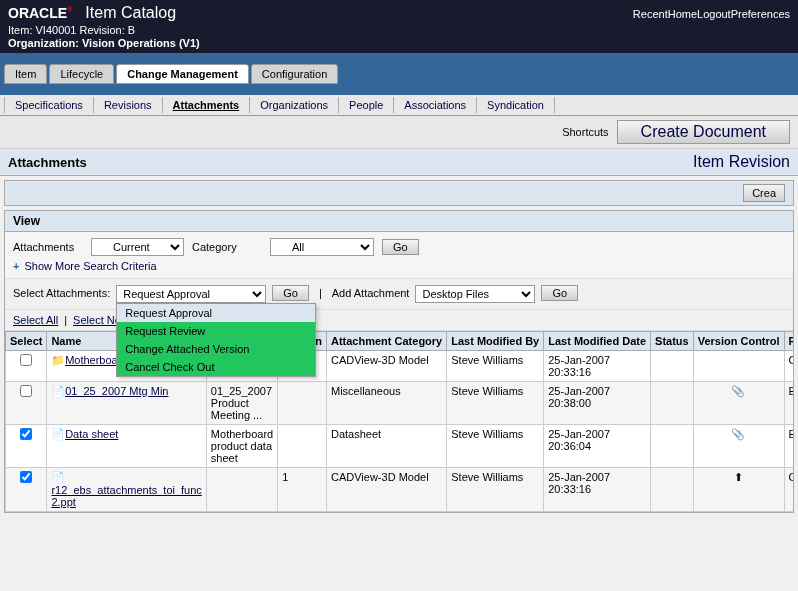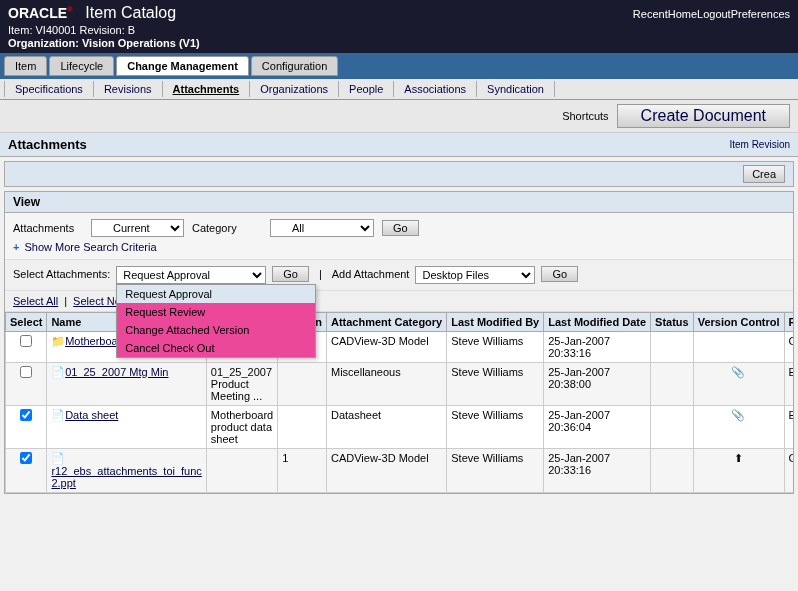--- a/index.html
+++ b/index.html
@@ -8,39 +8,39 @@
     
     .header { background: #1a1a2e; color: white; padding: 4px 8px; display: flex; align-items: flex-start; justify-content: space-between; }
     .oracle-text { color: white; font-weight: bold; font-size: 14px; }
     .app-title { color: white; font-size: 16px; margin-left: 10px; display: inline; }
     .header-item-info { color: white; font-size: 11px; margin-top: 2px; }
     .header-org-info { color: white; font-size: 11px; font-weight: bold; margin-top: 1px; }
     .header-nav { display: flex; gap: 0; align-items: center; font-size: 11px; color: white; margin-top: 4px; }
     .header-nav a { color: white; text-decoration: none; cursor: pointer; }
 
     
-    .main-tabs { background: #336699; display: flex; align-items: center; padding: 0 4px; gap: 2px; height: 26px; }
+    .main-tabs { background: #336699; display: flex; align-items: center; padding: 0 4px; gap: 2px; height: 42px; }
     .main-tab { background: #d4d4d4; border: 1px solid #999; padding: 3px 10px; font-size: 11px; cursor: pointer; border-radius: 3px 3px 0 0; color: #000; }
     .main-tab.active { background: #ffffff; font-weight: bold; }
 
     
     .sub-tabs { background: #e8e8e8; border-bottom: 1px solid #999; display: flex; align-items: center; padding: 2px 4px; gap: 0; }
     .sub-tab { padding: 2px 10px; font-size: 11px; cursor: pointer; color: #000044; text-decoration: none; border-right: 1px solid #aaa; }
     .sub-tab:first-child { border-left: 1px solid #aaa; }
     .sub-tab.active { font-weight: bold; color: #000; text-decoration: underline; }
 
     
     .toolbar { background: #e8e8e8; border-bottom: 1px solid #ccc; padding: 4px 8px; display: flex; justify-content: flex-end; align-items: center; gap: 8px; }
     .shortcuts-label { font-size: 11px; color: #000; }
     .toolbar-btn { background: linear-gradient(to bottom, #f5f5f5, #d0d0d0); border: 1px solid #999; padding: 2px 23px; font-size: 16px; cursor: pointer; color: #000044; }
 
     
     .page-title-bar { background: #dce6f0; border-bottom: 1px solid #aaa; padding: 4px 8px; display: flex; justify-content: space-between; align-items: center; }
     .page-title-bar .section-title { font-size: 13px; font-weight: bold; color: #000; }
-    .item-revision-link { font-size: 10px; color: #000044; cursor: pointer; }
+    .item-revision-link { font-size: 16px; color: #000044; cursor: pointer; }
 
     
     .section-header { background: #dce6f0; border: 1px solid #aaa; margin: 4px; padding: 3px 8px; display: flex; justify-content: space-between; align-items: center; }
     .create-btn { background: linear-gradient(to bottom, #f5f5f5, #d0d0d0); border: 1px solid #999; padding: 2px 8px; font-size: 11px; cursor: pointer; }
 
     
     .view-section { margin: 4px; border: 1px solid #aaa; }
     .view-header { background: #dce6f0; padding: 3px 8px; font-weight: bold; font-size: 12px; border-bottom: 1px solid #aaa; }
 
     
@@ -51,21 +51,21 @@
     .show-more-link { color: #000044; font-size: 11px; cursor: pointer; text-decoration: none; }
     .go-btn { background: linear-gradient(to bottom, #f5f5f5, #d0d0d0); border: 1px solid #999; padding: 1px 10px; font-size: 11px; cursor: pointer; }
     .plus-icon { color: #336699; font-weight: bold; margin-right: 2px; }
 
     
     .select-bar { padding: 6px 8px; background: #f0f0f0; border-bottom: 1px solid #ddd; display: flex; align-items: flex-start; gap: 6px; position: relative; }
     .select-bar-label { font-size: 11px; color: #000; white-space: nowrap; padding-top: 2px; }
     .dropdown-wrapper { position: relative; }
     .action-select { font-size: 11px; border: 1px solid #999; padding: 1px 2px; background: white; width: 150px; cursor: pointer; }
     .dropdown-menu { position: absolute; top: 100%; left: 0; background: white; border: 1px solid #999; z-index: 100; width: 200px; box-shadow: 2px 2px 4px rgba(0,0,0,0.2); }
-    .dropdown-item { padding: 3px 8px; font-size: 11px; cursor: pointer; background: #ec4899; }
+    .dropdown-item { padding: 3px 8px; font-size: 11px; cursor: pointer; background: #22c55e; }
     .dropdown-item.highlighted { background: #dce6f0; }
     .separator { color: #000; padding: 0 4px; font-size: 11px; padding-top: 2px; }
     .add-attachment-label { font-size: 11px; padding-top: 2px; }
     .file-select { font-size: 11px; border: 1px solid #999; padding: 1px 2px; background: white; width: 120px; }
 
     
     .select-links { padding: 4px 8px; background: #f0f0f0; border-bottom: 1px solid #ddd; display: flex; gap: 6px; align-items: center; }
     .select-link { color: #000044; font-size: 11px; cursor: pointer; text-decoration: underline; }
     .select-sep { font-size: 11px; color: #000; }
 

